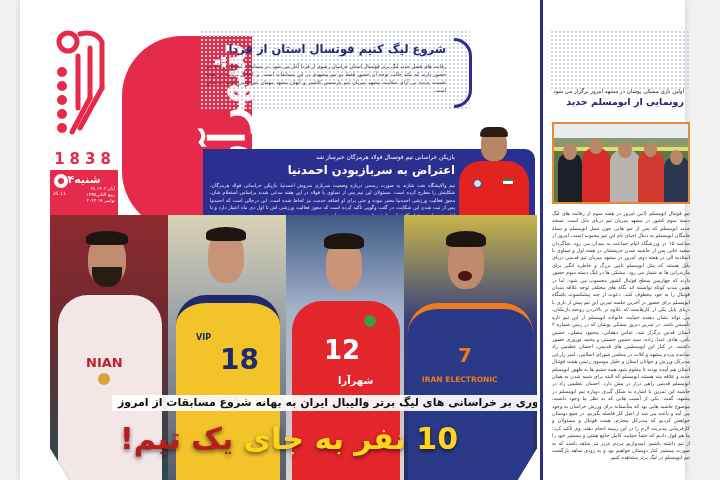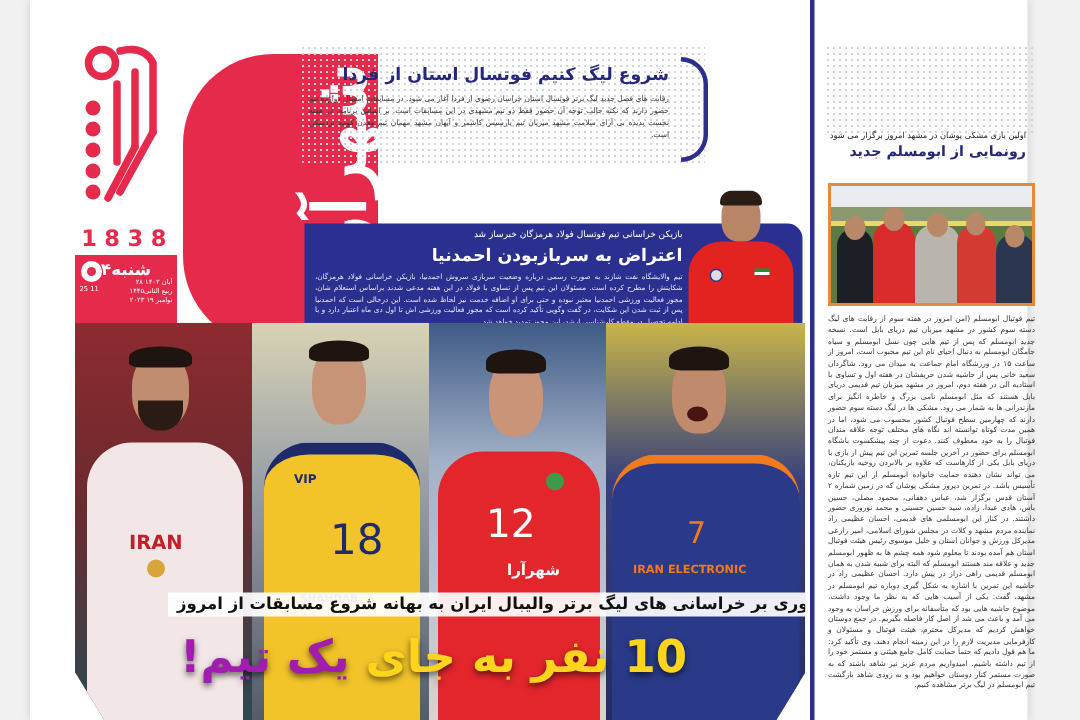--- a/index.html
+++ b/index.html
@@ -127,36 +127,36 @@
   .panel { position: absolute; top: 0; height: 265px; overflow: hidden; }
   .panel-1 { left: 0; width: 118px; background: linear-gradient(#8e2a30, #6b2a2e 45%, #2c4a52); }
   .panel-2 { left: 118px; width: 118px; background: linear-gradient(#d9d3b5, #9aa0a8 40%, #545b6a); }
   .panel-3 { left: 236px; width: 118px; background: linear-gradient(#3e5a86, #a3b1c8 35%, #d8d4cf); padding-left: 40px; }
   .panel-4 { left: 354px; width: 133px; background: linear-gradient(#c9b54a, #36407d 40%, #242c63); }
 
   .fig-head { position: absolute; border-radius: 45% 45% 42% 42%; }
   .fig-hair { position: absolute; border-radius: 50% 50% 20% 20%; background: #1e1510; }
   .fig-body { position: absolute; border-radius: 30px 30px 0 0; }
   .jersey-num {
-    position: absolute; font-weight: normal; font-family: "DejaVu Sans", sans-serif;
+    position: absolute; font-weight: bold; font-family: "DejaVu Sans", sans-serif;
   }
   .jersey-text { position: absolute; font-weight: bold; font-size: 8px; white-space: nowrap; }
 
   .cover-kicker {
     position: absolute; left: 62px; top: 180px; height: 16px;
     background: rgba(255,255,255,0.92); padding: 1px 6px;
     direction: rtl; font-size: 11px; font-weight: bold; color: #111; white-space: nowrap;
   }
   .cover-headline {
     position: absolute; left: 70px; top: 205px; direction: rtl; white-space: nowrap;
     font-size: 30px; font-weight: bold; line-height: 38px;
     text-shadow: 0 2px 4px rgba(0,0,0,0.6);
   }
   .cover-headline .yellow { color: #ffd41d; }
-  .cover-headline .white { color: #a21caf; text-align: center; }
+  .cover-headline .white { color: #b91c1c; text-align: center; }
 
   
   .col-divider {
     position: absolute; left: 520px; top: 0; width: 3px; height: 480px; background: #2b2f90;
   }
 
   
   .story-abumoslem {
     position: absolute; left: 530px; top: 30px; width: 140px; height: 450px;
   }
@@ -237,28 +237,28 @@
       <div class="pp-badge"></div>
     </div>
   </div>
 
   <div class="cover">
     <div class="panel panel-1">
       <div class="fig-body" style="left:8px;top:80px;width:104px;height:190px;background:#f3e6e6;"></div>
       <div class="fig-head" style="left:38px;top:20px;width:38px;height:50px;background:#c08d70;"></div>
       <div class="fig-hair" style="left:36px;top:16px;width:42px;height:14px;"></div>
       <div style="position:absolute;left:42px;top:52px;width:30px;height:20px;background:#2a1c14;border-radius:0 0 14px 14px;"></div>
-      <div class="jersey-text" style="left:36px;top:140px;color:#c0202a;font-size:13px;">IRAN</div>
+      <div class="jersey-text" style="left:36px;top:140px;color:#c0202a;font-size:13px;">NIAN</div>
       <div style="position:absolute;left:48px;top:158px;width:12px;height:12px;border-radius:50%;background:#d7a53a;"></div>
     </div>
     <div class="panel panel-2">
       <div class="fig-body" style="left:8px;top:80px;width:104px;height:190px;background:#f2c42a;border-top:8px solid #1e2a6a;"></div>
       <div class="fig-head" style="left:40px;top:16px;width:36px;height:52px;background:#c89478;"></div>
       <div class="fig-hair" style="left:38px;top:12px;width:40px;height:14px;"></div>
-      <div class="jersey-text" style="left:28px;top:100px;color:#1e2a6a;">VIP</div>
+      <div class="jersey-text" style="left:28px;top:118px;color:#1e2a6a;">VIP</div>
       <div class="jersey-num" style="left:52px;top:128px;font-size:28px;color:#1e2a6a;">18</div>
       <div class="jersey-text" style="left:32px;top:180px;color:#1e2a6a;font-size:7px;">SHAHDAB</div>
     </div>
     <div class="panel panel-3">
       <div class="fig-body" style="left:6px;top:86px;width:108px;height:190px;background:#e3262c;"></div>
       <div class="fig-head" style="left:40px;top:24px;width:36px;height:52px;background:#c99478;"></div>
       <div class="fig-hair" style="left:38px;top:18px;width:40px;height:16px;"></div>
       <div class="jersey-num" style="left:38px;top:120px;font-size:26px;color:#ffffff;">12</div>
       <div class="jersey-text" style="left:52px;top:160px;color:#ffffff;font-size:10px;">شهرآرا</div>
       <div style="position:absolute;left:78px;top:100px;width:12px;height:12px;border-radius:50%;background:#3d9a4a;"></div>

